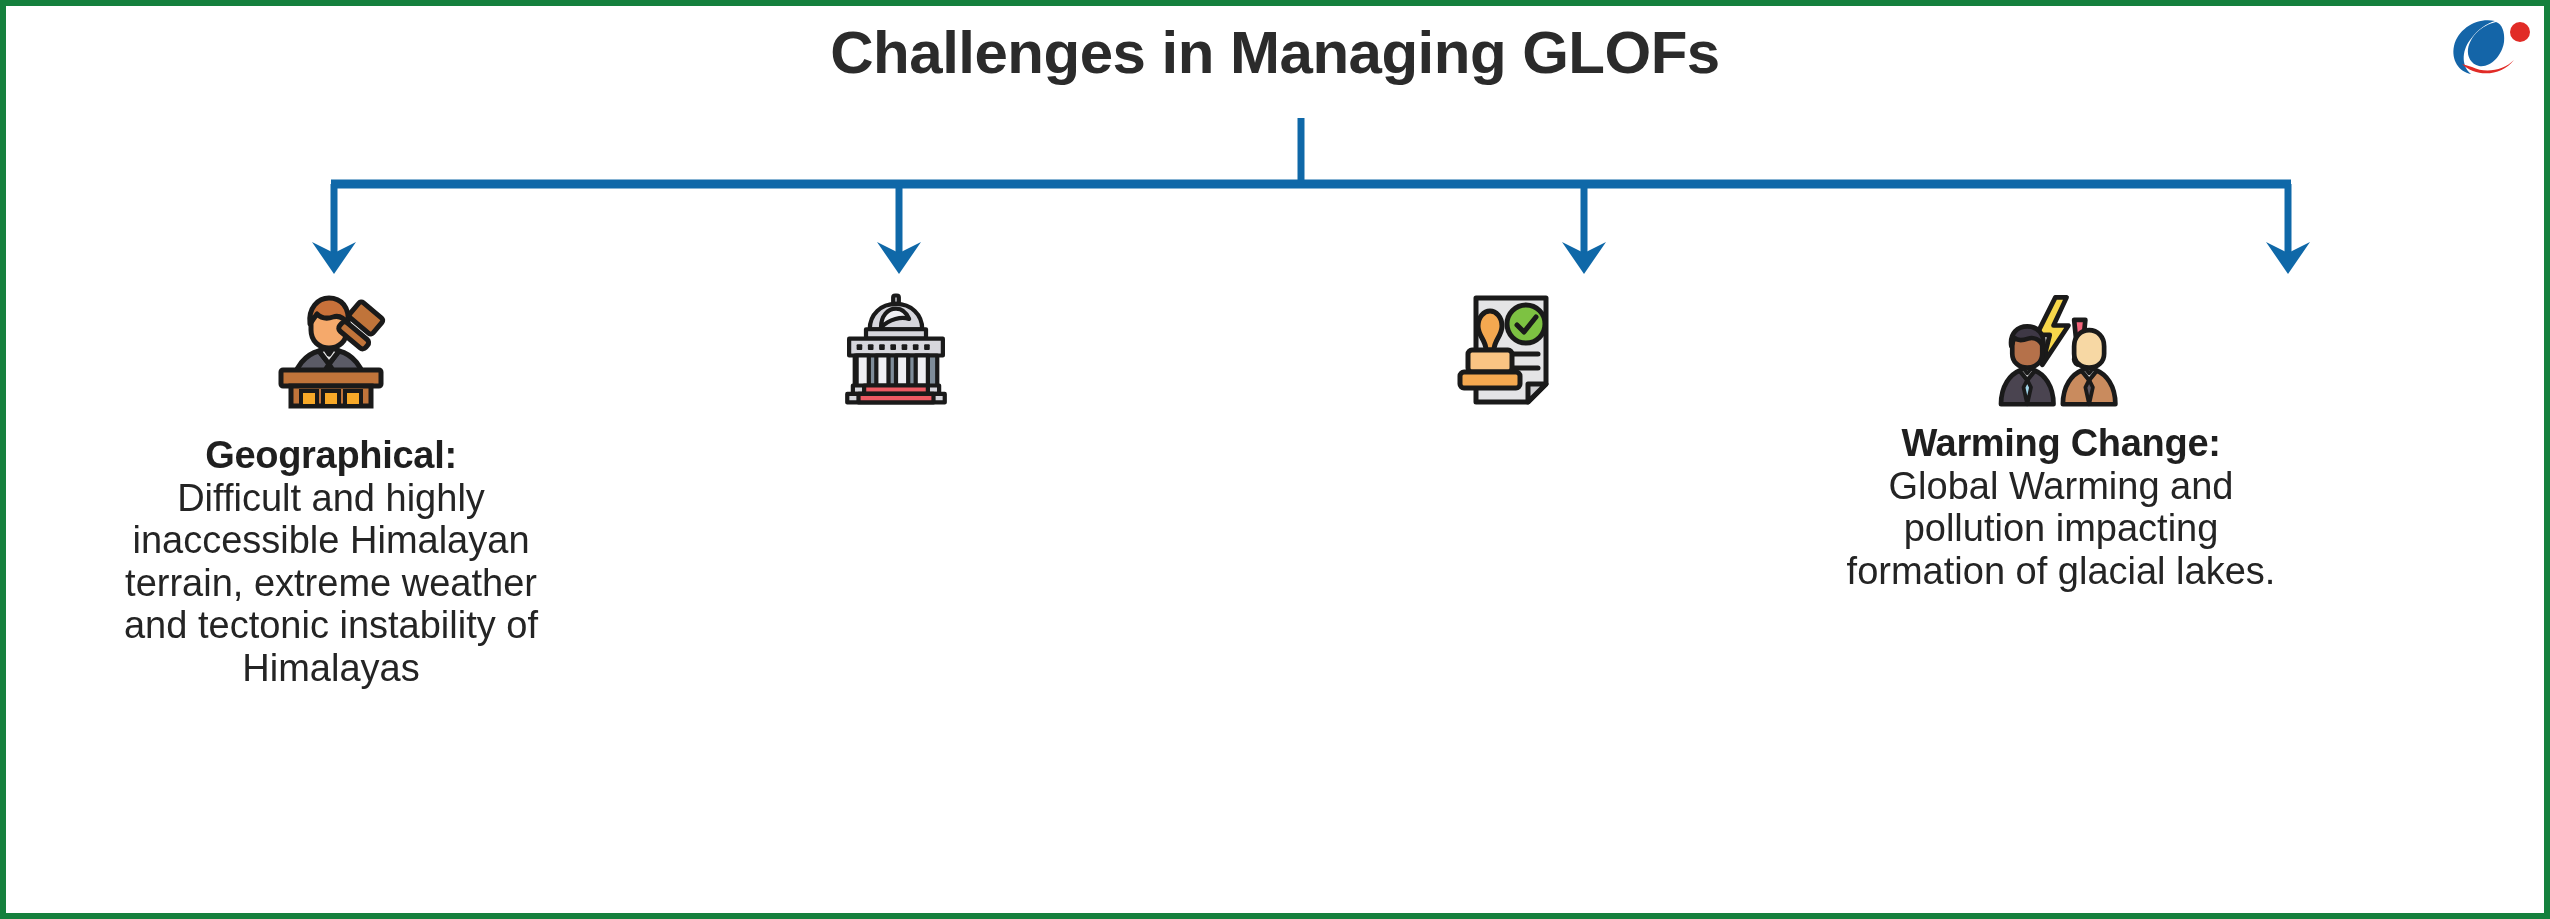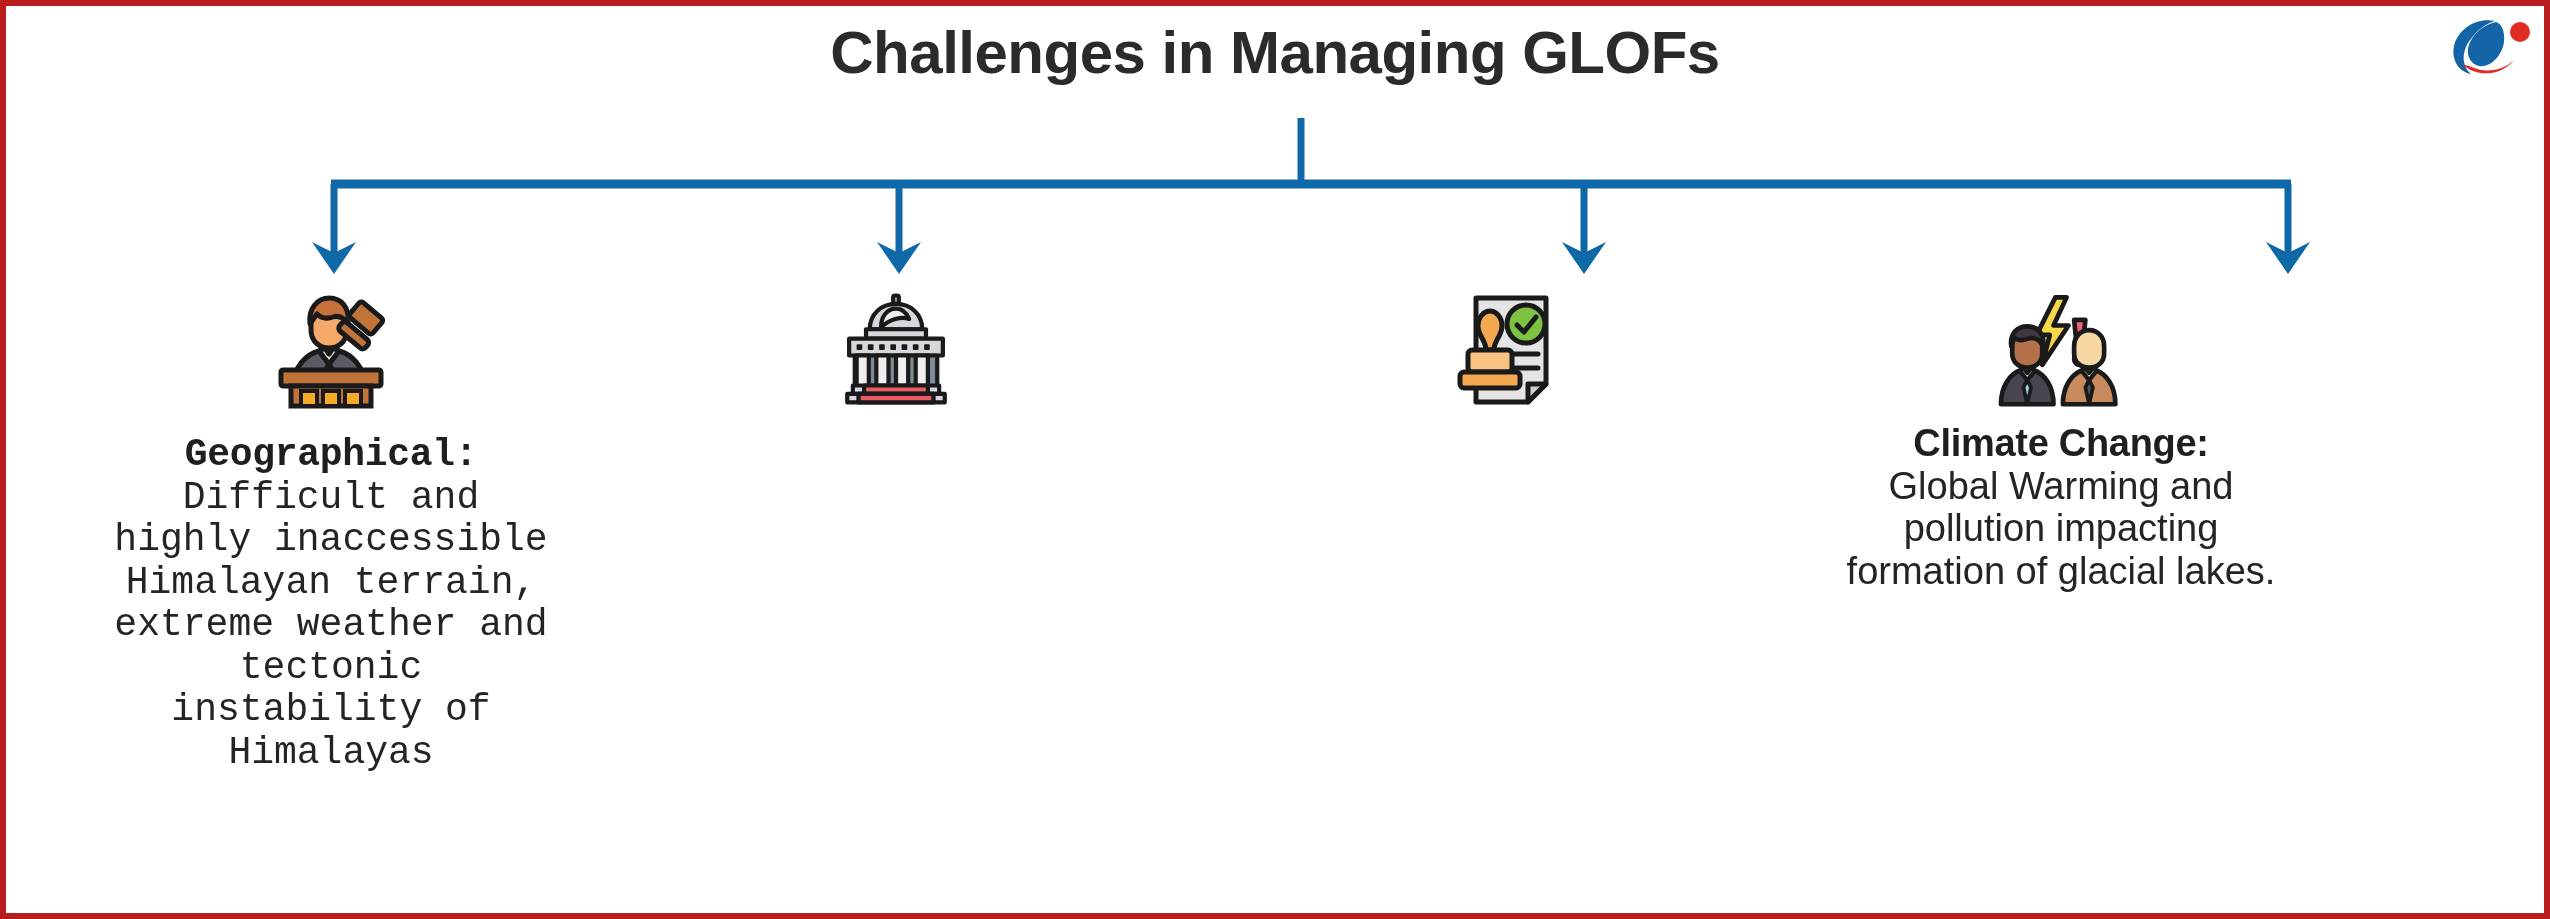--- a/index.html
+++ b/index.html
@@ -6,21 +6,21 @@
   html, body {
     width: 2550px; height: 919px;
     background: #ffffff;
     font-family: "Liberation Sans", sans-serif;
     overflow: hidden;
   }
   #page {
     position: relative;
     width: 2550px; height: 919px;
     background: #ffffff;
-    border: 6px solid #b91c1c;
+    border: 6px solid #15803d;
     overflow: hidden;
   }
 
   
   #logo {
     position: absolute;
     top: 6px; right: 10px;
     width: 96px; height: 74px;
   }
 
@@ -77,21 +77,21 @@
   }
   .col-heading {
     font-weight: bold;
     color: #1F1F1F;
     letter-spacing: -0.3px;
   }
 
   
   .col.c1 { width: 470px; margin-left: 90px; }
   .col.c1 .col-icon { margin-bottom: 16px; }
-  .col.c1 .col-text { max-width: 450px; font-family: Liberation Mono, monospace; }
+  .col.c1 .col-text { max-width: 450px; }
 
   .col.c2 { width: 600px; margin-left: 30px; }
   .col.c2 .col-icon { margin-bottom: 22px; }
   .col.c2 .col-text { max-width: 600px; }
 
   .col.c3 { width: 580px; margin-left: 20px; }
   .col.c3 .col-icon { margin-bottom: 10px; }
   .col.c3 .col-text { max-width: 570px; }
 
   .col.c4 { width: 470px; margin-left: 30px; }
@@ -249,19 +249,19 @@
           <path d="M20 88 L28 98 L36 88 L32 86 L28 91 L24 86 Z" fill="#E9E9EC" stroke="#1A1A1A" stroke-width="4" stroke-linejoin="round"></path>
           <path d="M28 98 L24 106 L28 124 L32 106 Z" fill="#9FD4E8" stroke="#1A1A1A" stroke-width="4" stroke-linejoin="round"></path>
 
           <path d="M78 62 C78 52 85 45 94 45 C103 45 110 52 110 62 L110 70 C110 79 103 85 94 85 C85 85 78 79 78 70 Z" fill="#F7D8A4" stroke="#1A1A1A" stroke-width="5" stroke-linejoin="round"></path>
           <path d="M66 124 C66 104 76 92 86 88 L94 98 L102 88 C112 92 122 104 122 124 Z" fill="#C98B5E" stroke="#1A1A1A" stroke-width="5" stroke-linejoin="round"></path>
           <path d="M86 88 L94 98 L102 88 L98 86 L94 91 L90 86 Z" fill="#E9E9EC" stroke="#1A1A1A" stroke-width="4" stroke-linejoin="round"></path>
           <path d="M94 98 L90 106 L94 124 L98 106 Z" fill="#5B5560" stroke="#1A1A1A" stroke-width="4" stroke-linejoin="round"></path>
         </svg>
       </div>
       <div class="col-text">
-        <span class="col-heading">Climate Change:</span><br>
+        <span class="col-heading">Warming Change:</span><br>
         <span>Global Warming and pollution impacting formation of glacial lakes.</span>
       </div>
     </div>
 
   </div>
 </div>
 
 </body></html>

